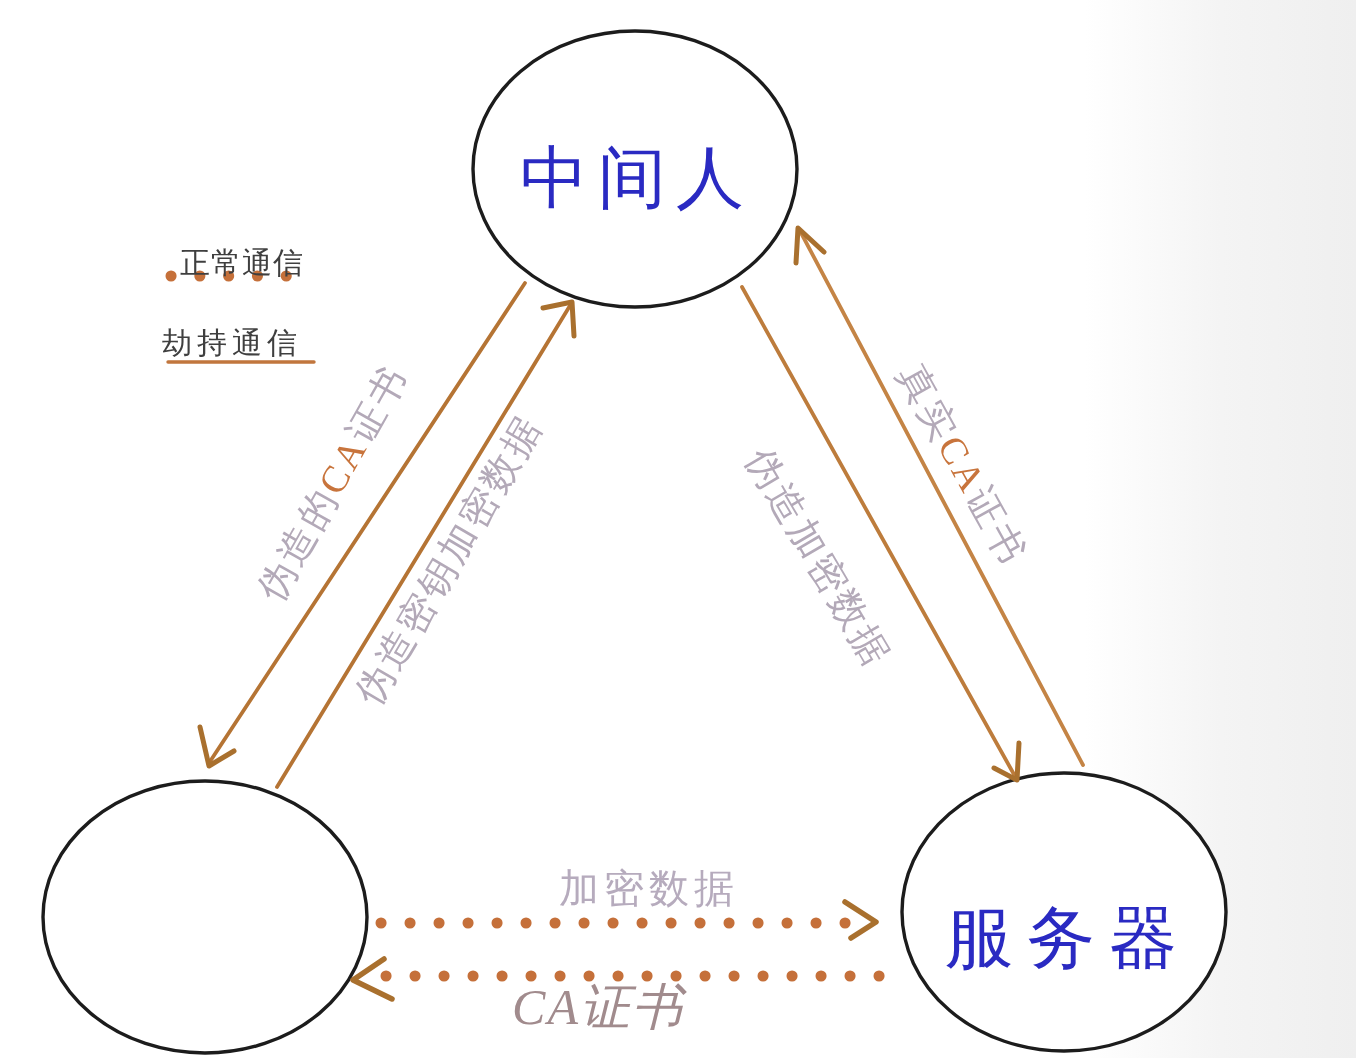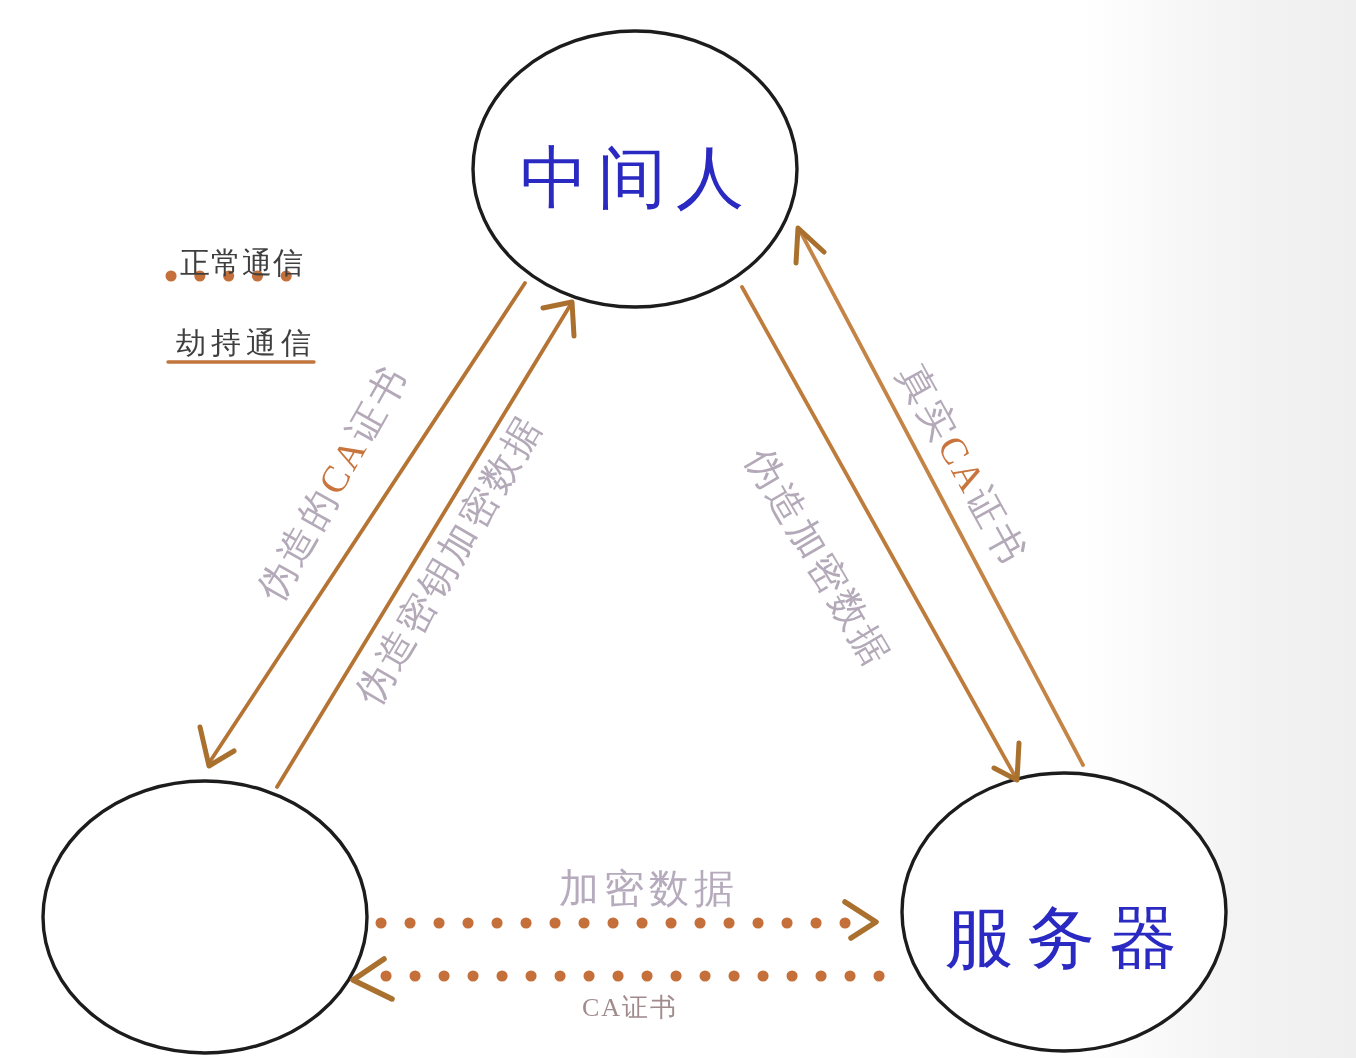--- a/index.html
+++ b/index.html
@@ -87,18 +87,18 @@
   <div class="edge-label" style="left:449px;top:560px;transform:translate(-50%,-50%) rotate(-59.5deg);">伪造密钥加密数据</div>
 
   <div class="edge-label" style="left:962px;top:465px;transform:translate(-50%,-50%) rotate(61deg);">
     <span>真实</span><span class="ca">CA</span><span>证书</span>
   </div>
 
   <div class="edge-label" style="left:818px;top:558px;transform:translate(-50%,-50%) rotate(59.5deg);">伪造加密数据</div>
 
   <div class="edge-label" style="left:649px;top:888px;transform:translate(-50%,-50%);font-size:40px;letter-spacing:5px;color:#b6abbd;">加密数据</div>
 
-  <div class="edge-label" style="left:630px;top:1007px;transform:translate(-50%,-50%);font-size:26px;letter-spacing:2px;color:#a18b8d;">CA证书</div>
+  <div class="edge-label" style="left:598px;top:1007px;transform:translate(-50%,-50%);font-size:50px;letter-spacing:2px;color:#a18b8d;font-style:italic;">CA证书</div>
 
   <div class="legend-label" style="left:180px;top:236px;letter-spacing:1px;">正常通信</div>
-  <div class="legend-label" style="left:176px;top:316px;letter-spacing:5px;">劫持通信</div>
+  <div class="legend-label" style="left:162px;top:316px;letter-spacing:5px;">劫持通信</div>
 
 </div>
 
 </body></html>

